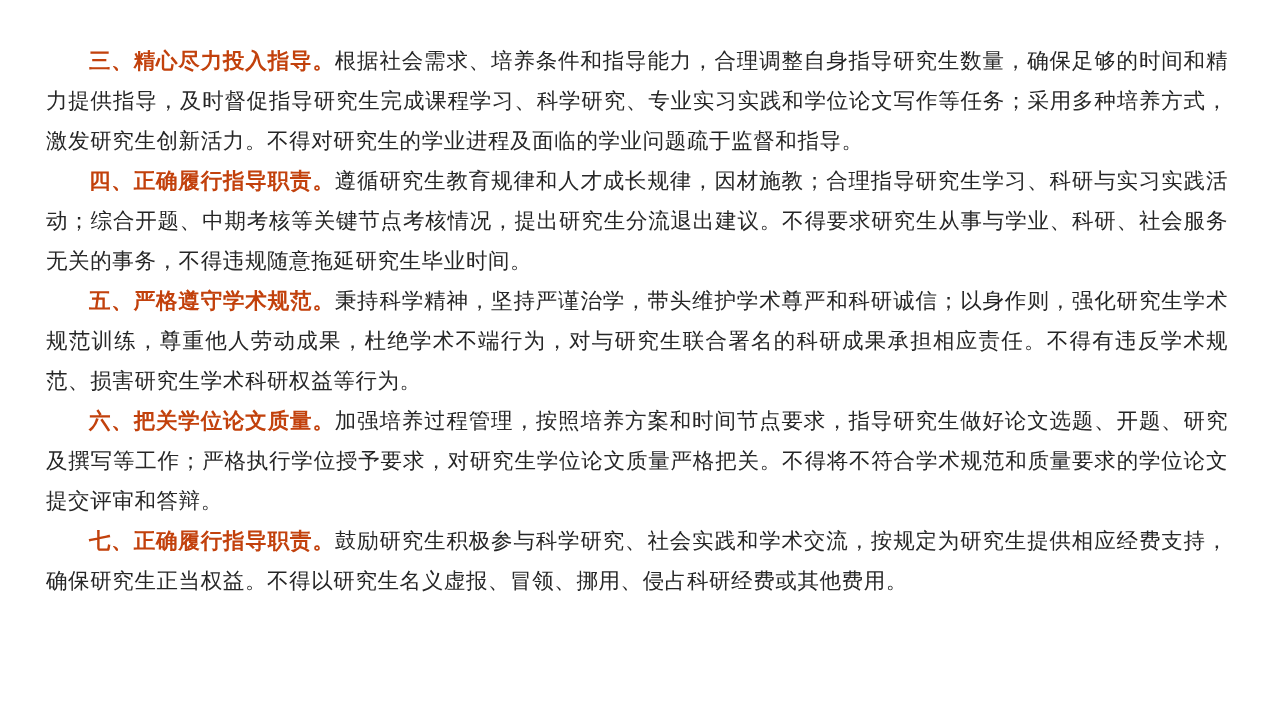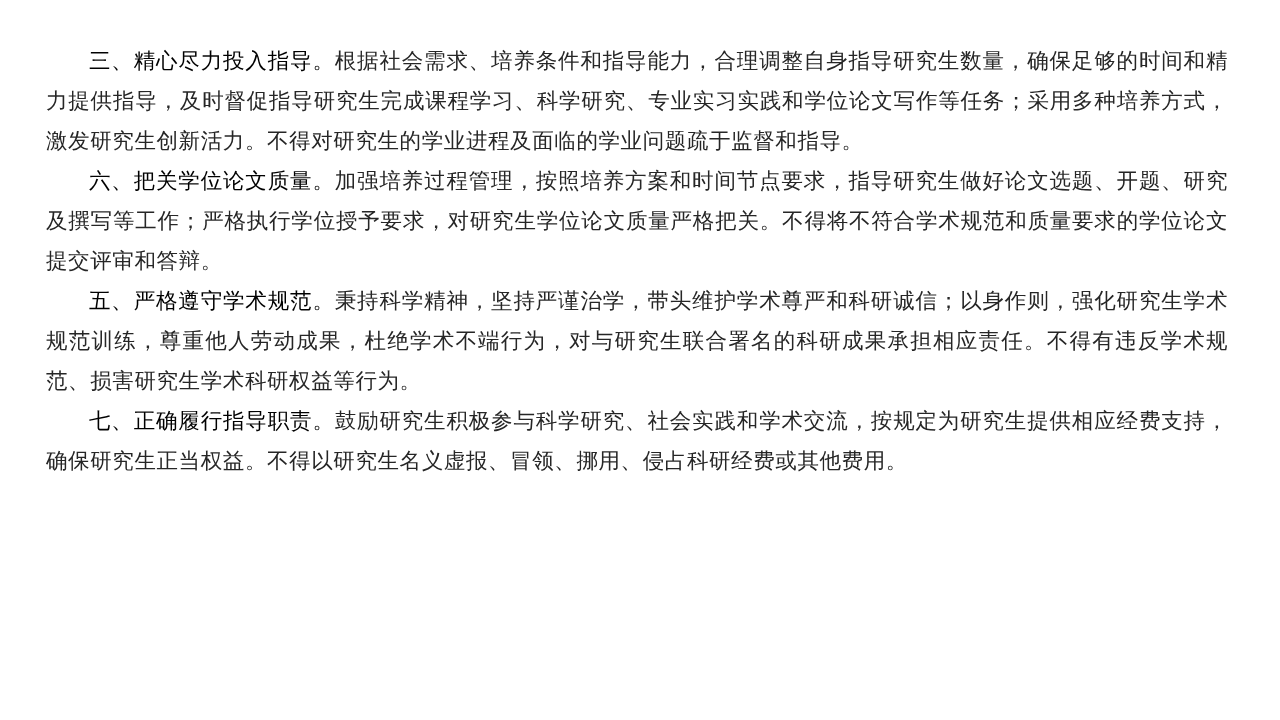--- a/index.html
+++ b/index.html
@@ -21,31 +21,33 @@
     margin: 0;
     font-size: 21.5px;
     line-height: 40px;
     letter-spacing: 0.6px;
     color: #262626;
     text-align: justify;
     text-justify: inter-ideograph;
     text-indent: 2em;
   }
   .para .head {
-    color: #000000;
+    color: #c2410c;
+    font-weight: bold;
   }
 </style>
 </head>
 <body>
 
 <div class="page">
 
   <p class="para"><span class="head">三、精心尽力投入指导。</span><span>根据社会需求、培养条件和指导能力，合理调整自身指导研究生数量，确保足够的时间和精力提供指导，及时督促指导研究生完成课程学习、科学研究、专业实习实践和学位论文写作等任务；采用多种培养方式，激发研究生创新活力。不得对研究生的学业进程及面临的学业问题疏于监督和指导。</span></p>
 
+  <p class="para"><span class="head">四、正确履行指导职责。</span><span>遵循研究生教育规律和人才成长规律，因材施教；合理指导研究生学习、科研与实习实践活动；综合开题、中期考核等关键节点考核情况，提出研究生分流退出建议。不得要求研究生从事与学业、科研、社会服务无关的事务，不得违规随意拖延研究生毕业时间。</span></p>
+
+  <p class="para"><span class="head">五、严格遵守学术规范。</span><span>秉持科学精神，坚持严谨治学，带头维护学术尊严和科研诚信；以身作则，强化研究生学术规范训练，尊重他人劳动成果，杜绝学术不端行为，对与研究生联合署名的科研成果承担相应责任。不得有违反学术规范、损害研究生学术科研权益等行为。</span></p>
 
   <p class="para"><span class="head">六、把关学位论文质量。</span><span>加强培养过程管理，按照培养方案和时间节点要求，指导研究生做好论文选题、开题、研究及撰写等工作；严格执行学位授予要求，对研究生学位论文质量严格把关。不得将不符合学术规范和质量要求的学位论文提交评审和答辩。</span></p>
-
-  <p class="para"><span class="head">五、严格遵守学术规范。</span><span>秉持科学精神，坚持严谨治学，带头维护学术尊严和科研诚信；以身作则，强化研究生学术规范训练，尊重他人劳动成果，杜绝学术不端行为，对与研究生联合署名的科研成果承担相应责任。不得有违反学术规范、损害研究生学术科研权益等行为。</span></p>
 
   <p class="para"><span class="head">七、正确履行指导职责。</span><span>鼓励研究生积极参与科学研究、社会实践和学术交流，按规定为研究生提供相应经费支持，确保研究生正当权益。不得以研究生名义虚报、冒领、挪用、侵占科研经费或其他费用。</span></p>
 
 
 </div>
 
 </body></html>

